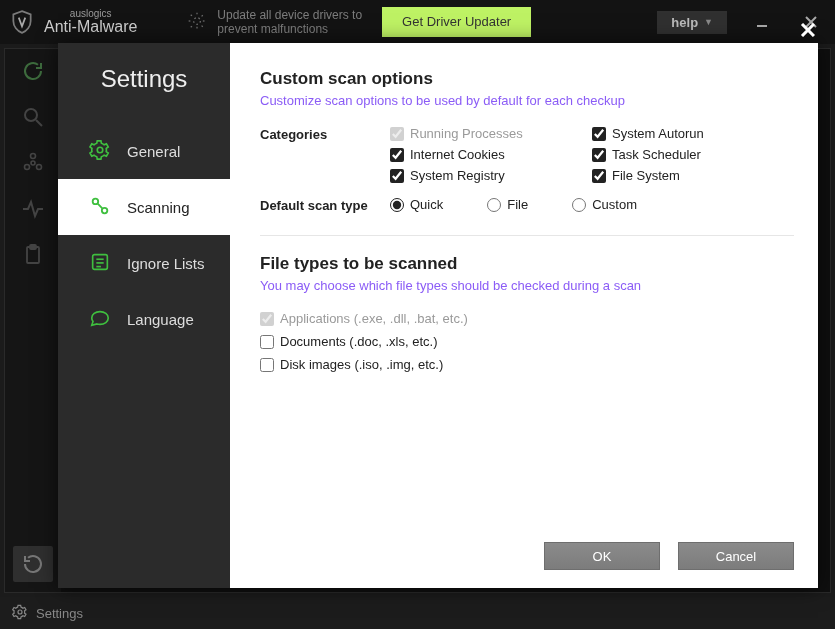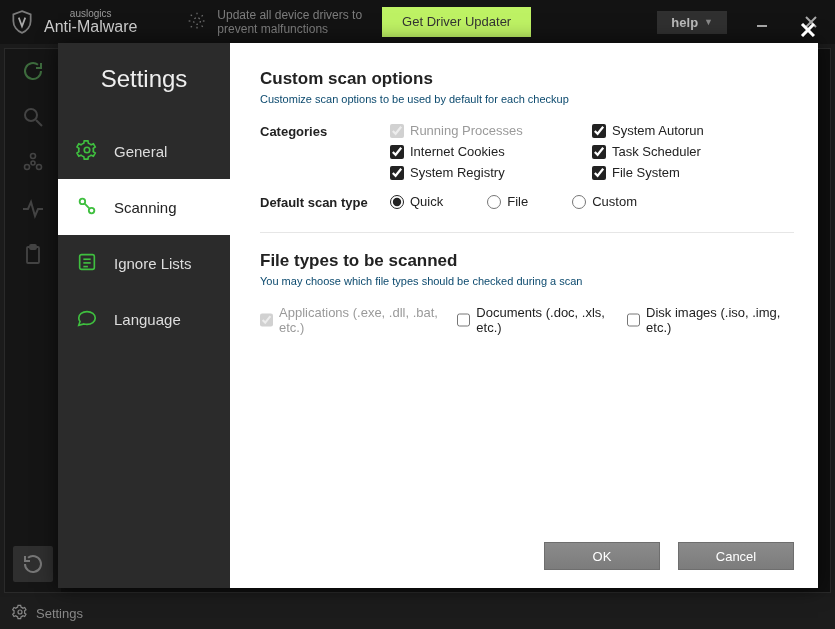--- a/index.html
+++ b/index.html
@@ -26,41 +26,41 @@
   .bg-iconcol .ic svg { width:24px; height:24px; }
   .bg-iconcol .ic.last { margin-top:auto; margin-bottom:10px; background:#2f2f2f; width:40px; height:36px; display:flex; align-items:center; justify-content:center; border-radius:2px;}
   .bg-statusbar { position:absolute; left:0; right:0; bottom:0; height:32px; background:#1c1c1c; display:flex; align-items:center; padding-left:12px; color:#888; font-size:13px;}
   .bg-statusbar svg { width:16px; height:16px; margin-right:8px; }
 
   
   .modal { position:absolute; left:58px; top:43px; width:760px; height:545px; background:#fff; display:flex; box-shadow:0 0 20px rgba(0,0,0,.6);}
   .modal-close { position:absolute; right:-2px; top:-24px; color:#fff; font-size:22px; font-weight:bold; width:24px; height:24px; text-align:center; line-height:24px; cursor:pointer;}
   .sidebar { width:172px; background:#2b2b2b; color:#ddd; display:flex; flex-direction:column; padding-top:22px;}
   .sidebar-title { font-size:24px; font-weight:300; color:#eee; text-align:center; margin-bottom:30px;}
-  .sb-item { display:flex; align-items:center; height:56px; padding-left:18px; gap:16px; color:#ddd; font-size:15px;}
+  .sb-item { display:flex; align-items:center; height:56px; padding-left:31px; gap:16px; color:#ddd; font-size:15px;}
   .sb-item svg { width:22px; height:22px; }
   .sb-item.active { background:#ffffff; color:#222; }
   .sb-item .ico { color:#3fbf3f; }
   .sb-item.active .ico { color:#3fbf3f; }
 
   .content { flex:1; padding:26px 24px 18px 30px; display:flex; flex-direction:column; color:#222; }
   .content h2 { font-size:17px; font-weight:700; margin-bottom:4px; }
-  .content .sub { font-size:11px; color:#0c4a6e; margin-bottom:18px; }
+  .content .sub { font-size:13px; color:#8b5cf6; margin-bottom:18px; }
   .row { display:flex; align-items:flex-start; margin-bottom:14px; }
   .row-label { width:130px; font-size:13px; font-weight:700; padding-top:1px;}
   .cats { flex:1; display:grid; grid-template-columns:1fr 1fr; row-gap:6px; font-size:13px;}
   .chk { display:flex; align-items:center; gap:6px;}
   .chk input { width:14px; height:14px; accent-color:#222;}
   .chk.disabled { color:#9a9a9a; }
   .chk.disabled input { accent-color:#9a9a9a; }
   .radios { flex:1; display:flex; gap:44px; font-size:13px;}
   .rad { display:flex; align-items:center; gap:6px;}
   .rad input { width:14px; height:14px; accent-color:#222;}
   hr.sep { border:none; border-top:1px solid #e6e6e6; margin:8px 0 18px 0;}
-  .ft-list { display:flex; flex-direction:row; gap:8px; font-size:13px; }
+  .ft-list { display:flex; flex-direction:column; gap:8px; font-size:13px; }
   .buttons { margin-top:auto; display:flex; justify-content:flex-end; gap:18px; padding-top:20px;}
   .btn { width:116px; height:28px; background:linear-gradient(#8b8b8b,#7c7c7c); color:#fff; border:1px solid #6e6e6e; font-size:13px; cursor:pointer;}
 </style>
 </head>
 <body>
 
 <div class="bg-window">
   <div class="bg-titlebar">
     <div class="bg-logo">
       <svg viewBox="0 0 24 24" fill="none" stroke="#7a7a7a" stroke-width="1.6">

